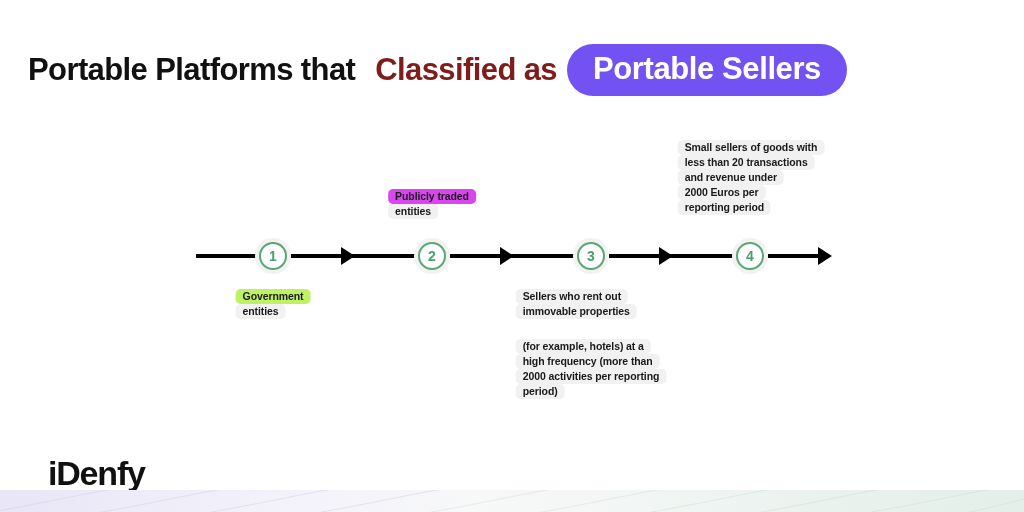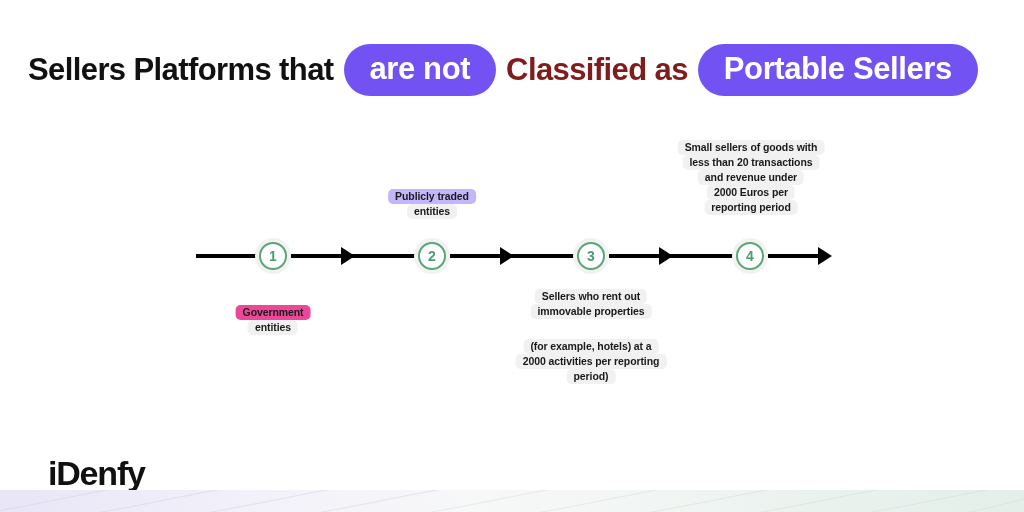--- a/index.html
+++ b/index.html
@@ -101,21 +101,21 @@
     color: #4f9c6b;
     line-height: 1;
     padding-bottom: 1px;
   }
 
   
   .callout {
     position: absolute;
     display: flex;
     flex-direction: column;
-    align-items: center;
+    align-items: flex-start;
     transform: translateX(-50%);
   }
   .callout .line {
     background: #f1f1f1;
     color: #1a1a1a;
     font-size: 10.5px;
     font-weight: bold;
     line-height: 15px;
     padding: 0 7px;
     border-radius: 5px;
@@ -151,25 +151,22 @@
       #eaf2ee 80%,
       #e4efe9 100%);
     overflow: hidden;
   }
   .footer-band svg { display: block; opacity: 0.55; }
 </style>
 </head>
 <body>
 
 <div class="title-row">
-  <span class="title-text" style="color: rgb(17, 17, 17);">Sellers Platforms that</span>
+  <span class="title-text" style="color: rgb(17, 17, 17);">Portable Platforms that</span>
   <span class="title-gap"></span>
-  <span class="pill" style="background: rgb(115, 82, 244);">
-    <span class="pill-span">are not</span>
-  </span>
   <span class="title-gap"></span>
   <span class="title-text" style="color: #7f1d1d;">Classified as</span>
   <span class="title-gap"></span>
   <span class="pill" style="background: rgb(115, 82, 244);">
     <span class="pill-span">Portable Sellers</span>
   </span>
 </div>
 
 <div class="timeline">
 
@@ -199,33 +196,34 @@
       <span class="node-num" style="color: rgb(79, 156, 107);">3</span>
     </div>
   </div>
   <div class="node" style="left: 750px; background: rgb(241, 242, 241);">
     <div class="node-ring" style="border-color: rgb(90, 166, 117);">
       <span class="node-num" style="color: rgb(79, 156, 107);">4</span>
     </div>
   </div>
 
   <div class="callout" style="left:273px; top:289px;">
-    <span class="line" style="background: #ec4899; margin-top: 16px;">Government</span>
+    <span class="line" style="background: #bef264;">Government</span>
     <span class="line" style="background: rgb(241, 241, 241);">entities</span>
   </div>
 
   <div class="callout" style="left:432px; top:189px;">
-    <span class="line" style="background: #c4b5fd;">Publicly traded</span>
+    <span class="line" style="background: #d946ef;">Publicly traded</span>
     <span class="line" style="background: rgb(241, 241, 241);">entities</span>
   </div>
 
   <div class="callout" style="left:591px; top:289px;">
     <span class="line" style="background: rgb(241, 241, 241);">Sellers who rent out</span>
     <span class="line" style="background: rgb(241, 241, 241);">immovable properties</span>
     <span class="line" style="background: rgb(241, 241, 241); margin-top: 20px;">(for example, hotels) at a</span>
+    <span class="line" style="background: rgb(241, 241, 241);">high frequency (more than</span>
     <span class="line" style="background: rgb(241, 241, 241);">2000 activities per reporting</span>
     <span class="line" style="background: rgb(241, 241, 241);">period)</span>
   </div>
 
   <div class="callout" style="left:751px; top:140px;">
     <span class="line" style="background: rgb(241, 241, 241);">Small sellers of goods with</span>
     <span class="line" style="background: rgb(241, 241, 241);">less than 20 transactions</span>
     <span class="line" style="background: rgb(241, 241, 241);">and revenue under</span>
     <span class="line" style="background: rgb(241, 241, 241);">2000 Euros per</span>
     <span class="line" style="background: rgb(241, 241, 241);">reporting period</span>

